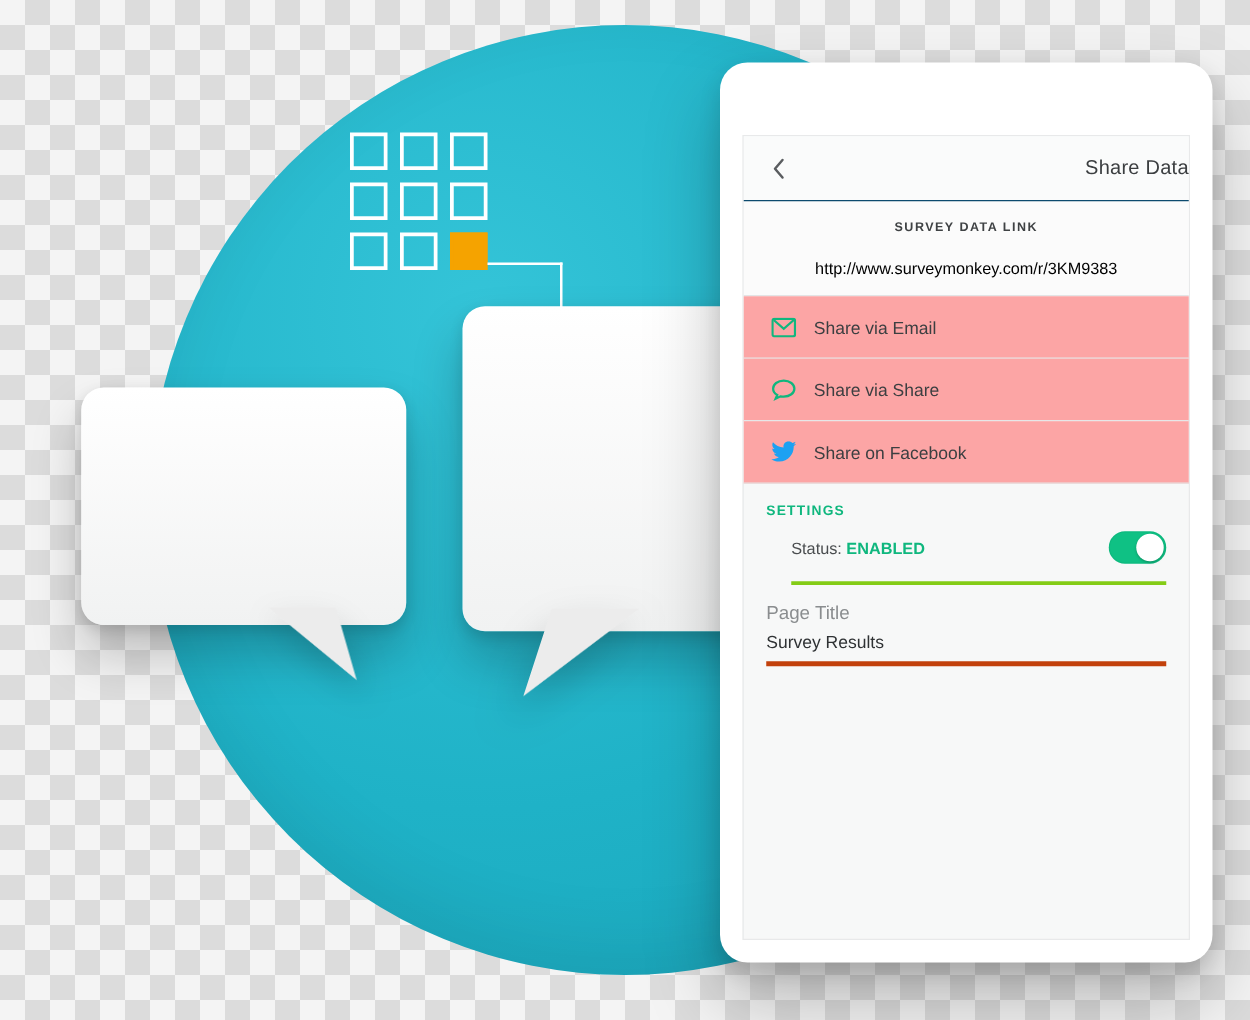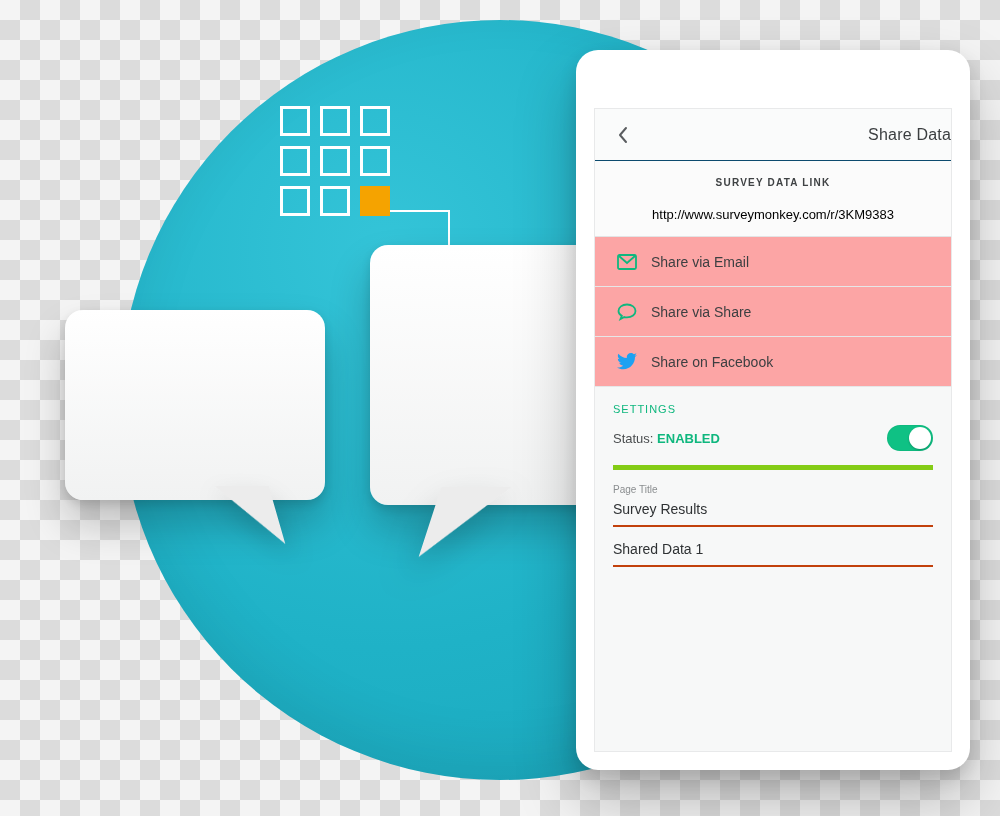--- a/index.html
+++ b/index.html
@@ -161,47 +161,48 @@
     cursor: pointer;
     background: #fca5a5;
   }
   .row .ic { width: 28px; display: flex; align-items: center; justify-content: center; margin-right: 10px; }
   .row .ic svg { display: block; }
 
   .settings {
     padding: 16px 18px 0;
   }
   .settings .hdr {
-    font-size: 11px; letter-spacing: 1px; font-weight: 400; color: #0fb77e;
+    font-size: 11px; letter-spacing: 1px; font-weight: 700; color: #0fb77e;
     margin-bottom: 10px;
   }
   .status-row {
     display: flex; align-items: center; justify-content: space-between;
     padding-bottom: 14px;
-    border-bottom: 5px solid #84cc16;
+    border-bottom: 3px solid #84cc16;
+    margin-left: 20px;
   }
   .status-row .lbl { font-size: 13px; color: #4a4d4f; }
   .status-row .lbl .val { color: #0fb77e; font-weight: 600; }
   .toggle {
     width: 46px; height: 26px; border-radius: 13px;
     background: #0fc184; position: relative; cursor: pointer;
     box-shadow: inset 0 0 0 1px rgba(0,0,0,.04);
   }
   .toggle .knob {
     position: absolute; right: 2px; top: 2px;
     width: 22px; height: 22px; border-radius: 50%; background: #fff;
     box-shadow: 0 1px 2px rgba(0,0,0,.25);
   }
 
   .field { padding-top: 14px; }
-  .field .flabel { font-size: 10px; color: #8a8d8f; margin-bottom: 6px; }
+  .field .flabel { font-size: 15px; color: #8a8d8f; margin-bottom: 6px; }
   .field .fval {
     font-size: 14px; color: #2f3234;
     padding-bottom: 8px;
-    border-bottom: 2px solid #c2410c;
+    border-bottom: 4px solid #c2410c;
     outline: none;
   }
 </style>
 </head>
 <body>
 
 <div class="checker"></div>
 
 <div class="circle"></div>
 
@@ -292,18 +293,17 @@
           <div class="knob"></div>
         </div>
       </div>
 
       <div class="field">
         <div class="flabel">Page Title</div>
         <div class="fval" contenteditable="true" style="">Survey Results</div>
       </div>
 
       <div class="field">
-        <div class="fval" contenteditable="true" style="">Shared Data 1</div>
       </div>
     </div>
 
   </div>
 </div>
 
 </body></html>

